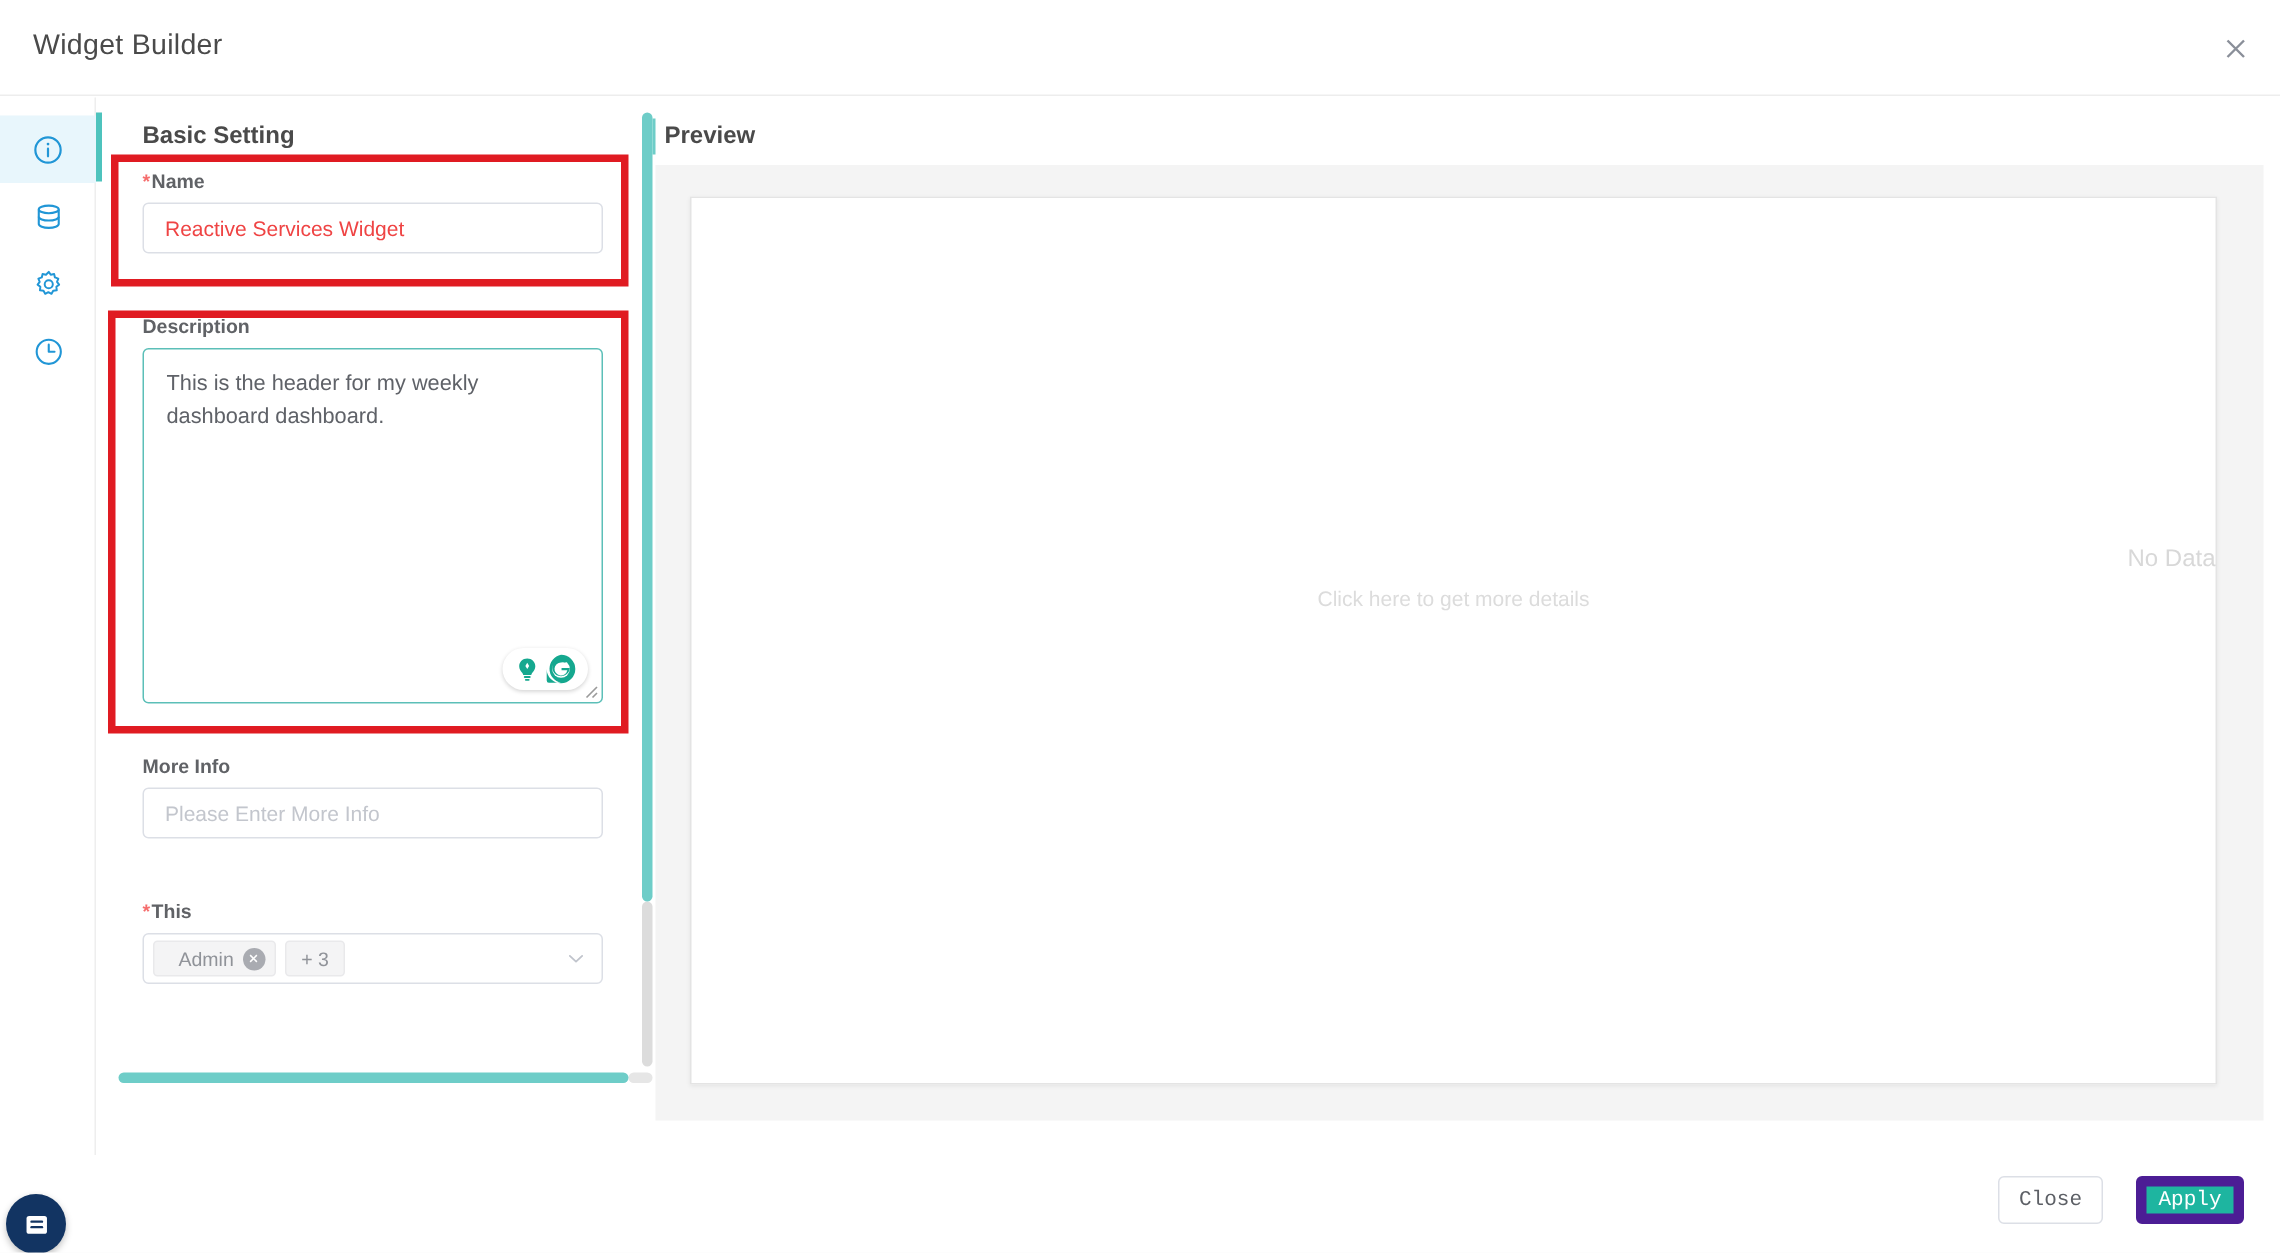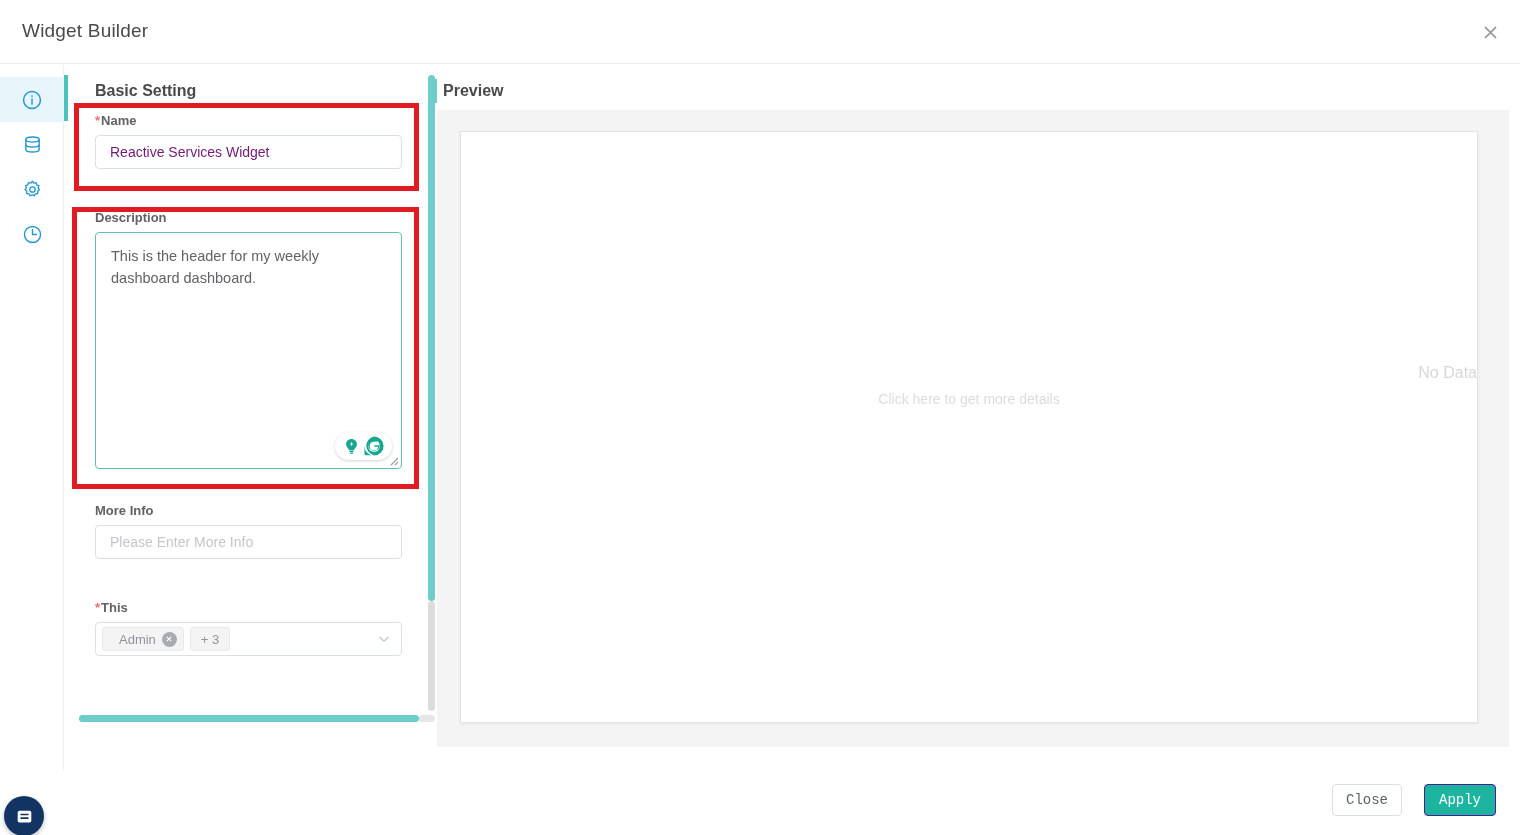--- a/index.html
+++ b/index.html
@@ -99,21 +99,21 @@
   }
   .req-star { color: #f56c6c; margin-right: 1px; }
 
   .text-input {
     width: 307px;
     height: 34px;
     border: 1px solid #dcdfe6;
     border-radius: 4px;
     background: #ffffff;
     font-size: 14px;
-    color: #701a75;
+    color: #ef4444;
     padding: 0 14px;
     font-family: "Liberation Sans", sans-serif;
     outline: none;
     display: flex;
     align-items: center;
   }
   .text-input.placeholder { color: #c3c6cd; }
 
   
   .grp-name      { position: absolute; left: 27px; top: 48px; }
@@ -304,21 +304,21 @@
     right: 118px;
     width: 70px;
     background: #ffffff;
     border: 1px solid #dcdfe6;
     color: #5d6066;
   }
   .btn-apply {
     right: 24px;
     width: 72px;
     background: #1eb5a0;
-    border: 1px solid #4c1d95;
+    border: 7px solid #4c1d95;
     color: #ffffff;
   }
 
   
   .fab {
     position: absolute;
     left: 4px; top: 796px;
     width: 40px; height: 40px;
     border-radius: 50%;
     background: #123462;

